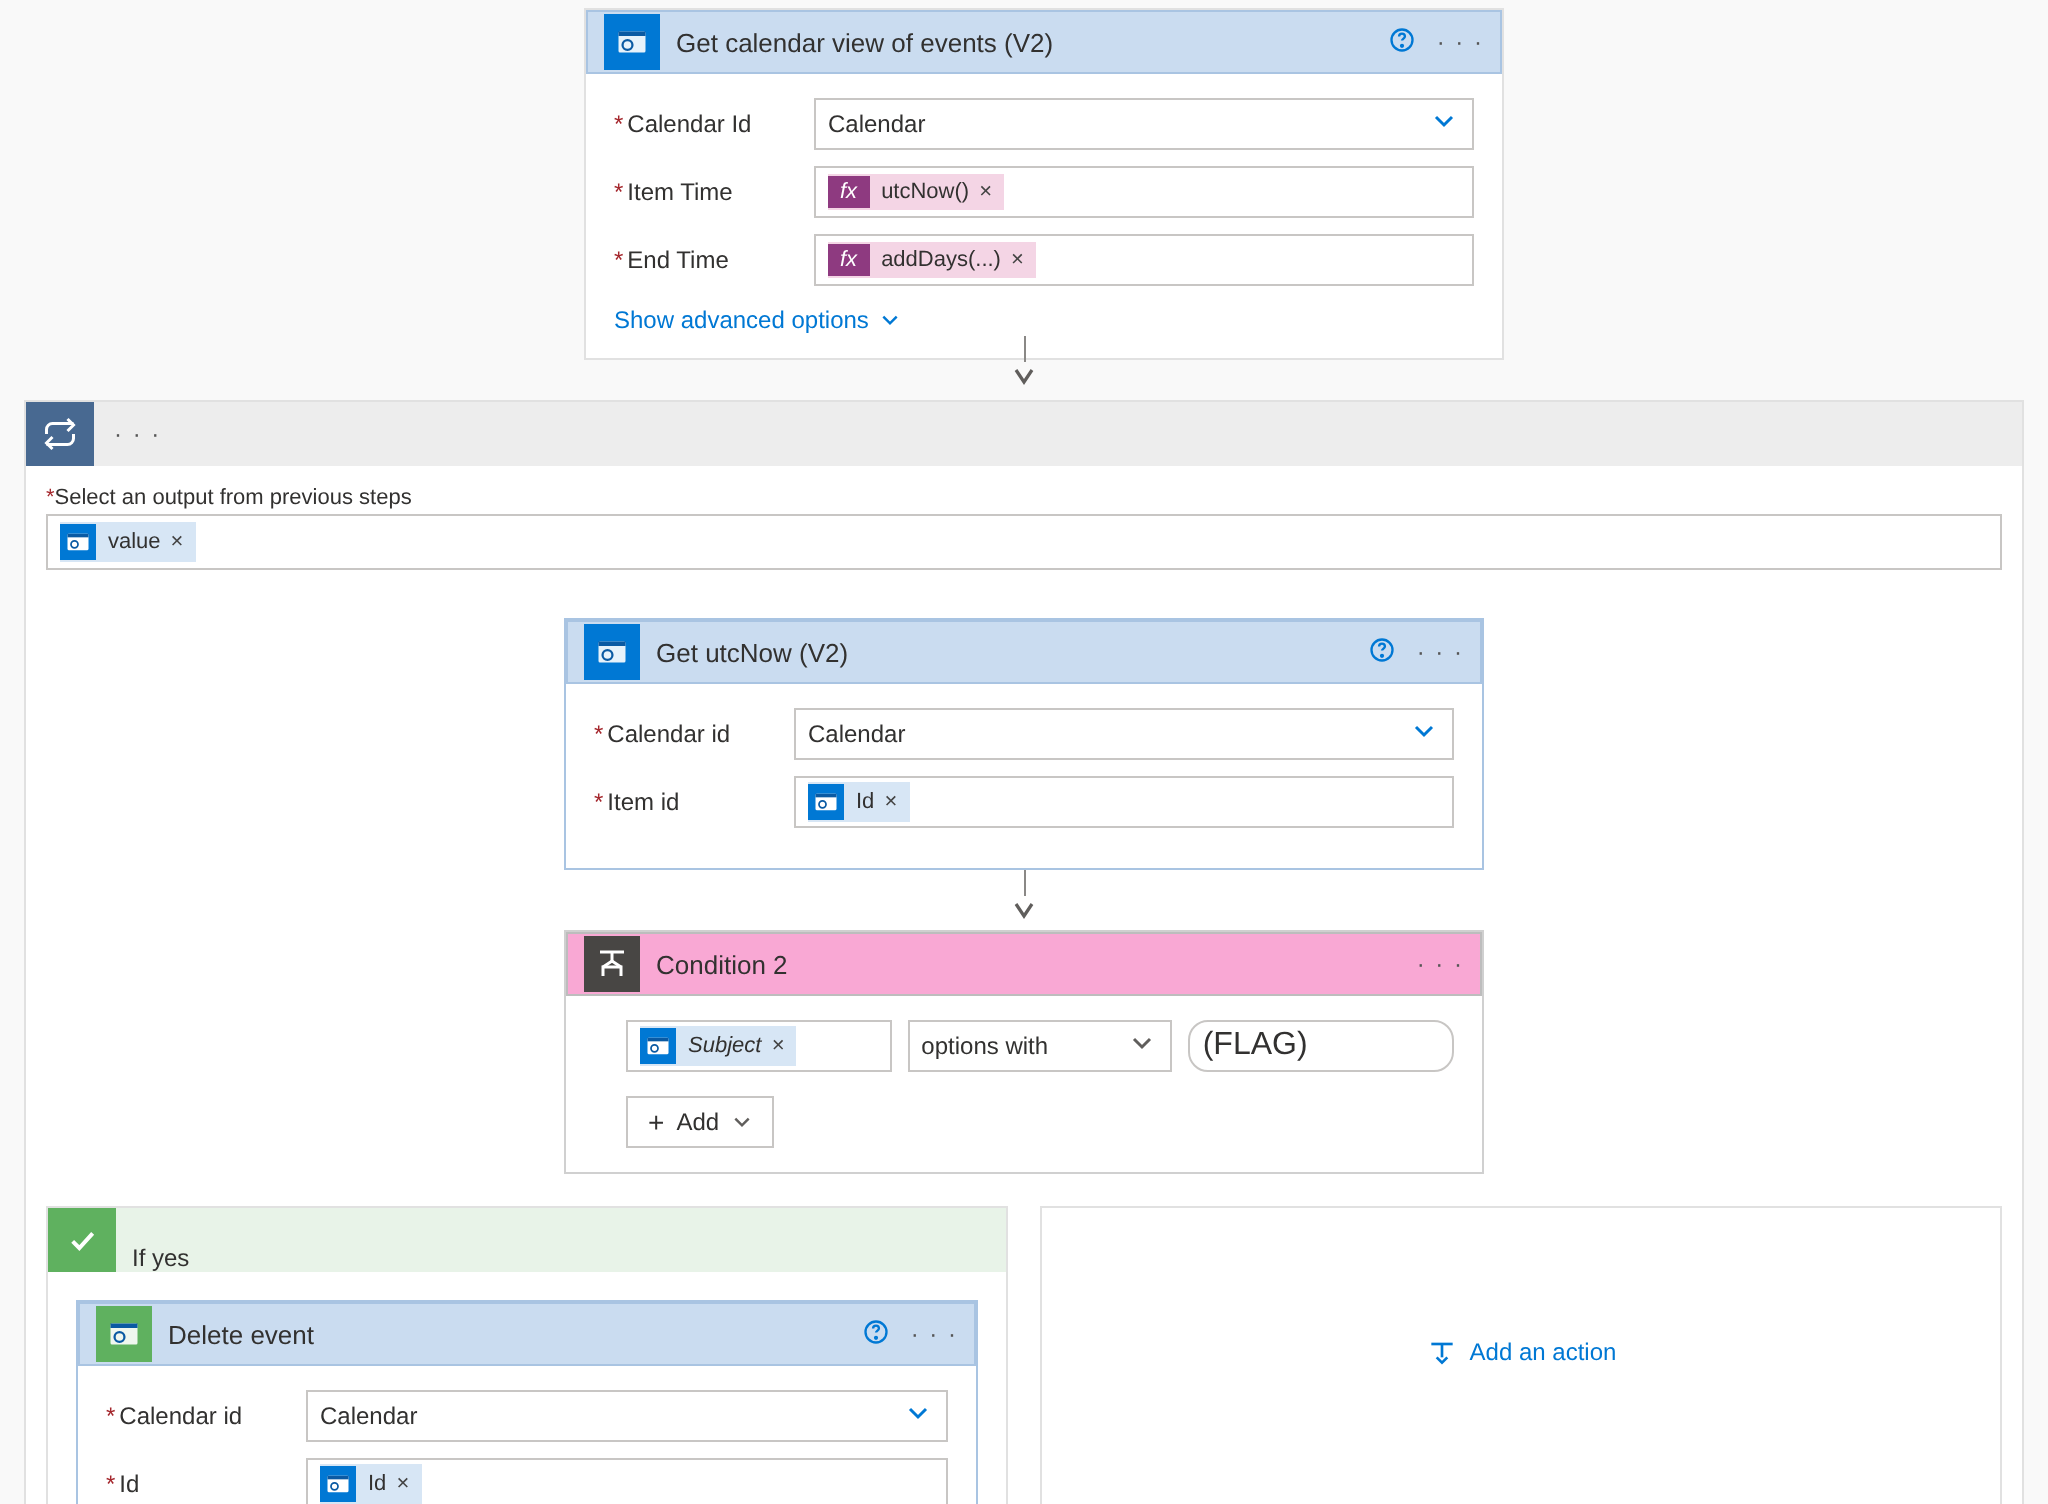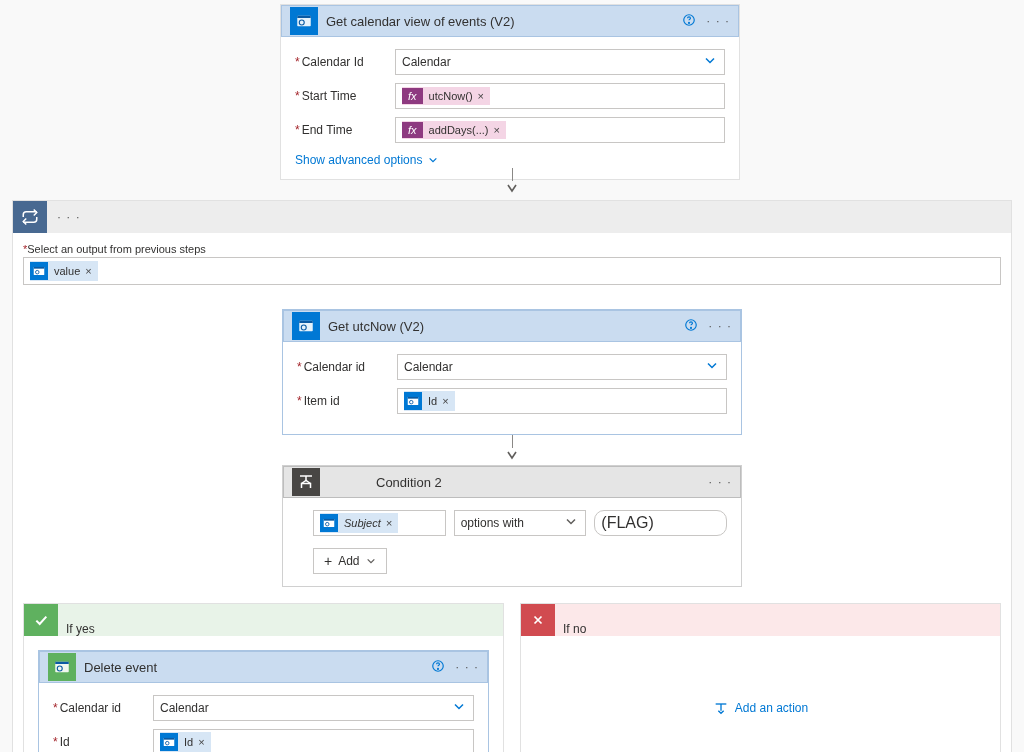--- a/index.html
+++ b/index.html
@@ -10,34 +10,34 @@
   background: #f9f9f9;
   padding: 0;
 }
 .canvas { width: 1024px; height: 752px; position: relative; overflow: hidden; }
 
 .card {
   background: #fff;
   border: 1px solid #e1e1e1;
   position: absolute;
 }
-.card.centered { left: 280px; }
+.card.centered { left: 292px; }
 
 .card-header {
   display: flex;
   align-items: center;
   height: 32px;
   padding: 0 8px;
 }
 .card-header .title { flex: 1; font-size: 13px; }
 .card-header .help { color: #0078d4; margin-right: 10px; font-size: 13px; }
 .card-header .menu { color: #555; cursor: pointer; letter-spacing: 1px; }
 
 .hdr-outlook { background: #cadcf0; border: 1px solid #a9c4e2; }
-.hdr-condition { background: #e5e5e5; border: 1px solid #bdbdbd; gap: 48px; }
+.hdr-condition { background: #f9a8d4; border: 1px solid #bdbdbd; }
 
 .icon-box {
   width: 28px; height: 28px;
   display: flex; align-items: center; justify-content: center;
   margin-right: 8px;
   color: #fff;
 }
 .icon-outlook { background: #0078d4; }
 .icon-loop { background: #486991; }
 .icon-cond { background: #484644; }
@@ -214,21 +214,21 @@
       <div class="form-row">
         <div class="lbl"><span class="req">*</span><span>Calendar Id</span></div>
         <div class="field">
           <span>Calendar</span>
           <span class="chev-down"><svg viewBox="0 0 12 12">
                 <path d="M2 4 L6 8 L10 4" fill="none" stroke="currentColor" stroke-width="1.5"></path>
               </svg></span>
         </div>
       </div>
       <div class="form-row">
-        <div class="lbl"><span class="req">*</span><span>Start Time</span></div>
+        <div class="lbl"><span class="req">*</span><span>Item Time</span></div>
         <div class="field">
           <span class="fx-chip">
             <span class="fx-badge">fx</span>
             <span>utcNow()</span>
             <span class="rm">×</span>
           </span>
         </div>
       </div>
       <div class="form-row">
         <div class="lbl"><span class="req">*</span><span>End Time</span></div>
@@ -447,28 +447,20 @@
                       <span class="rm">×</span>
                     </span>
                   </div>
                 </div>
               </div>
             </div>
           </div>
         </div>
 
         <div class="branch branch-no" style="position:relative; flex:1;">
-          <div class="branch-header">
-            <span class="icon-box">
-              <svg width="14" height="14" viewBox="0 0 24 24" fill="none" stroke="#fff" stroke-width="3">
-                  <path d="M6 6l12 12M18 6L6 18"></path>
-                </svg>
-            </span>
-            <span class="title">If no</span>
-          </div>
           <div class="branch-body">
             <div class="add-action">
               <svg viewBox="0 0 24 24" stroke-width="2">
                   <path d="M4 6h16"></path>
                   <path d="M12 6v10"></path>
                   <path d="M8 16l4 4 4-4"></path>
                 </svg>
               <span>Add an action</span>
             </div>
           </div>

